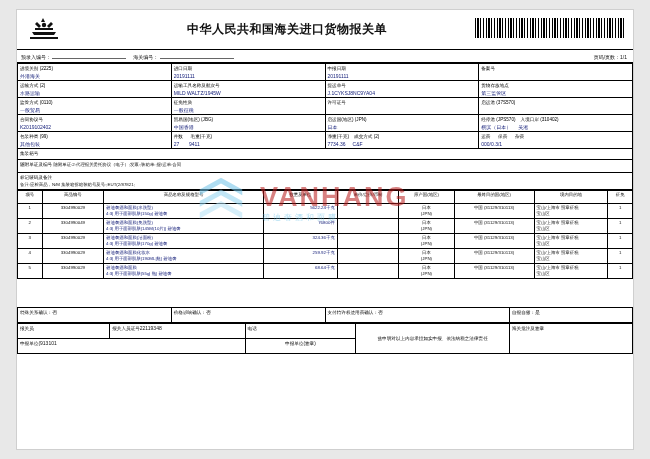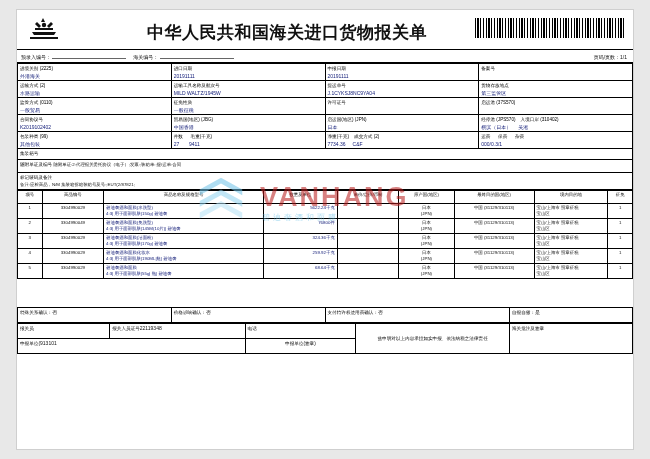--- a/index.html
+++ b/index.html
@@ -28,21 +28,21 @@
     border-bottom: 1px solid #000;
   }
   .logo {
     position:absolute; left:10px; top:5px;
     width:34px; height:30px;
     display:flex; align-items:center; justify-content:center;
   }
   .title {
     position:absolute; left:120px; top:11px;
     width: 300px; text-align:center;
-    font-size: 17px; font-weight: bold; letter-spacing:0.5px;
+    font-size: 12px; font-weight: bold; letter-spacing:0.5px;
   }
   .barcode {
     position:absolute; right:8px; top:8px;
     width:150px; height:20px;
     background: repeating-linear-gradient(90deg,
       #000 0px, #000 1px, #fff 1px, #fff 2px,
       #000 2px, #000 4px, #fff 4px, #fff 5px,
       #000 5px, #000 6px, #fff 6px, #fff 8px,
       #000 8px, #000 9px, #fff 9px, #fff 11px);
   }

